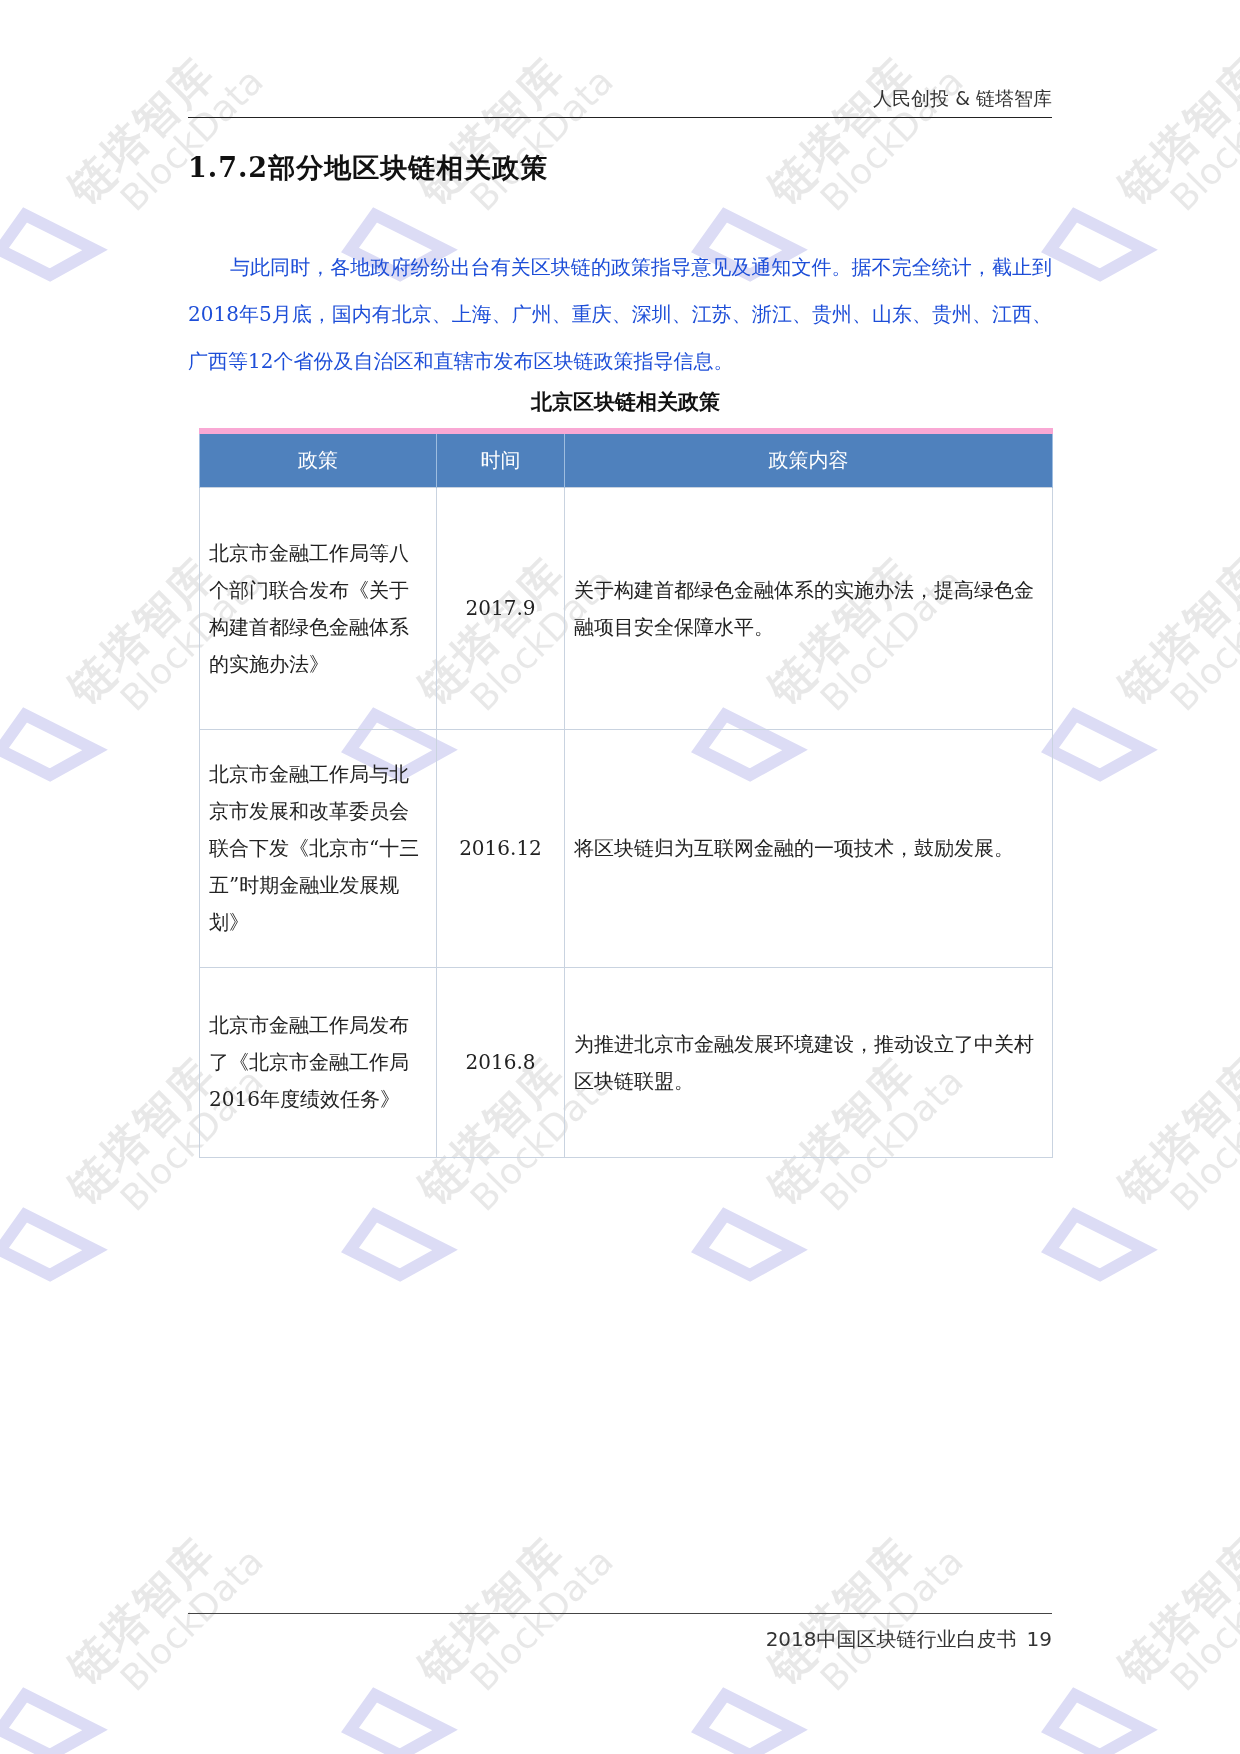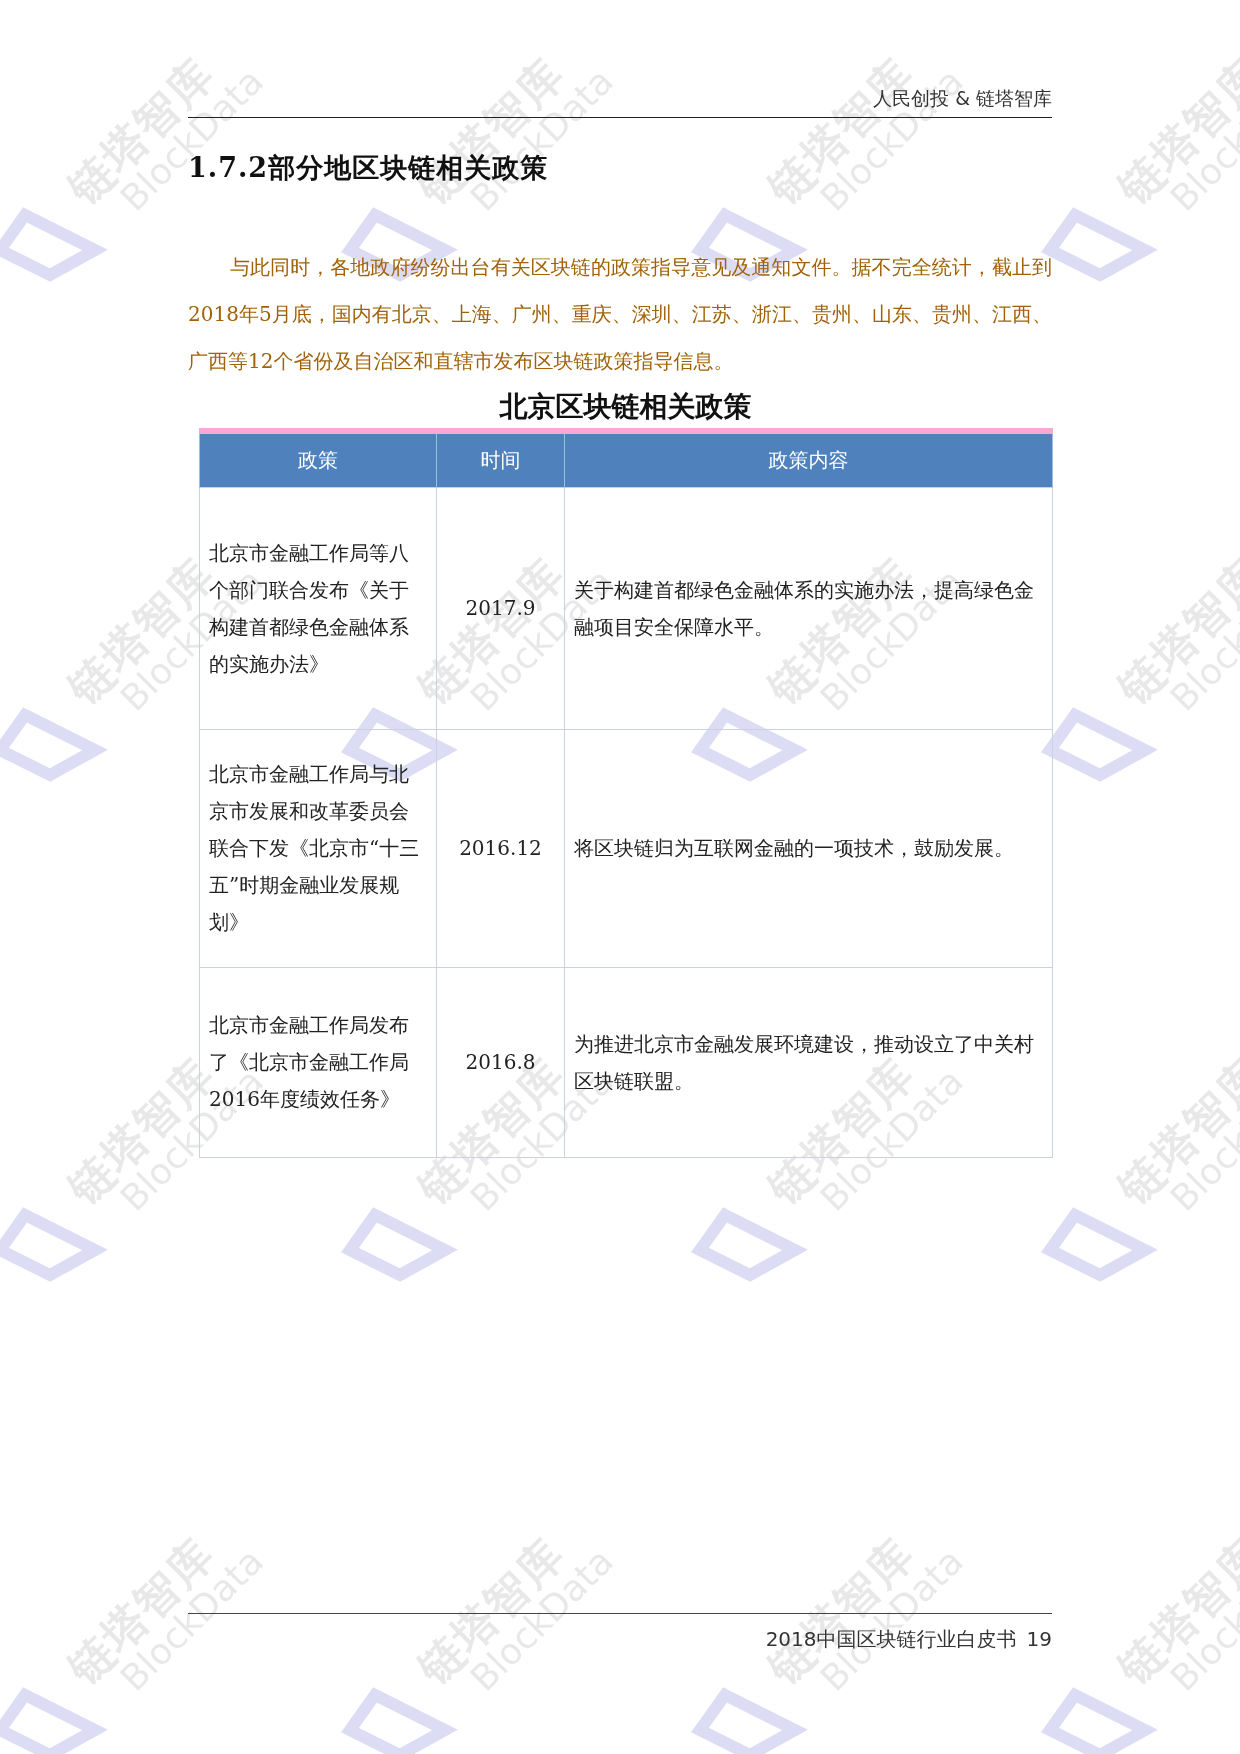--- a/index.html
+++ b/index.html
@@ -28,26 +28,26 @@
   .header-text {
     position: absolute; right: 188px; top: 86px; font-size: 19px;
     font-family: "DejaVu Sans", sans-serif; color: #333; z-index: 1;
   }
   .section-title {
     position: absolute; left: 188px; top: 150px; font-size: 27px; font-weight: bold;
     color: #111; z-index: 1; letter-spacing: 1px;
   }
   .para {
     position: absolute; left: 188px; top: 244px; width: 864px;
-    font-size: 20px; line-height: 47px; text-indent: 42px; color: #a16207; z-index: 1;
+    font-size: 20px; line-height: 47px; text-indent: 42px; color: #1d4ed8; z-index: 1;
     text-align: justify;
   }
   .table-caption {
     position: absolute; left: 199px; width: 853px; top: 388px; text-align: center;
-    font-family: "DejaVu Sans", sans-serif; font-weight: bold; font-size: 28px; color: #111; z-index: 1;
+    font-family: "DejaVu Sans", sans-serif; font-weight: bold; font-size: 21px; color: #111; z-index: 1;
   }
   table.policy {
     position: absolute; left: 199px; top: 428px; width: 853px;
     border-collapse: collapse; z-index: 1; table-layout: fixed;
   }
   table.policy th {
     background: #4f81bd; color: #fff; font-weight: normal; font-size: 20px;
     height: 51px; border-left: 1px solid #9ebde0; border-right: 1px solid #9ebde0;
     border-top: 6px solid #f9a8d4;
   }

